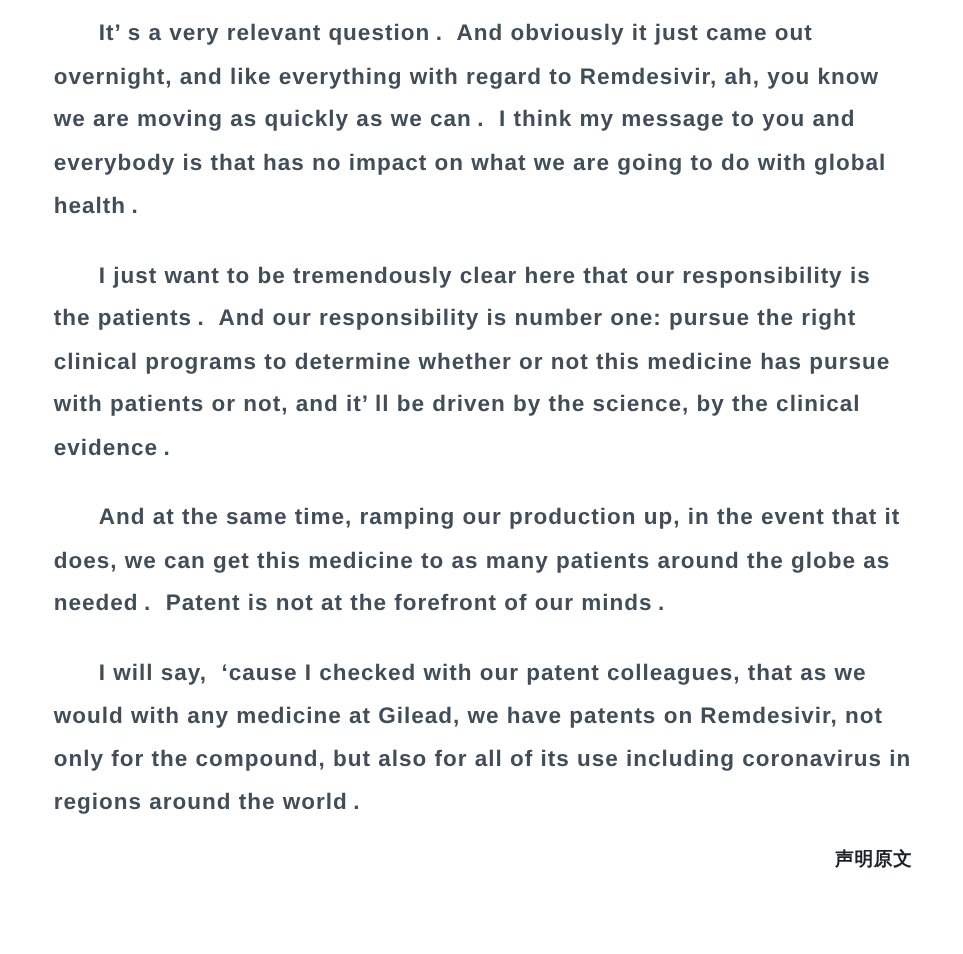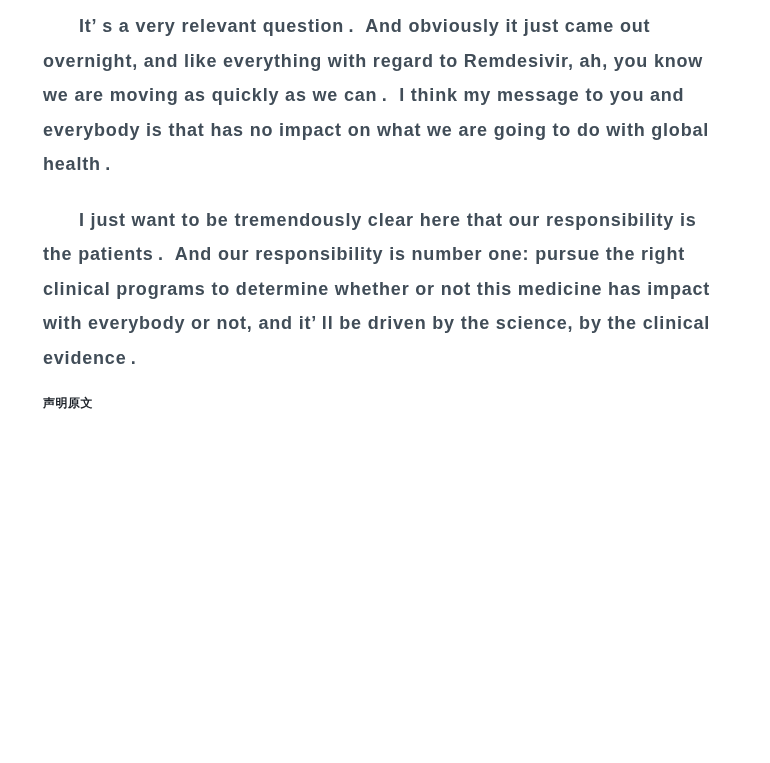--- a/index.html
+++ b/index.html
@@ -27,28 +27,30 @@
     margin: 0 0 21px 0;
     font-size: 18px;
     line-height: 34.5px;
     letter-spacing: 0.8px;
     text-indent: 2em;
     white-space: pre-wrap;
     font-weight: 700;
   }
   .caption {
     margin-top: 0;
-    text-align: left;
-    font-size: 12px;
+    text-align: right;
+    font-size: 15px;
     line-height: 15px;
     font-weight: 700;
     letter-spacing: 0.5px;
     color: var(--caption-color);
   }
 </style>
 </head>
 <body>
 
 <div class="doc">
   <p class="para">It’ s a very relevant question .  And obviously it just came out overnight, and like everything with regard to Remdesivir, ah, you know we are moving as quickly as we can .  I think my message to you and everybody is that has no impact on what we are going to do with global health .</p>
-  <p class="para">I just want to be tremendously clear here that our responsibility is the patients .  And our responsibility is number one: pursue the right clinical programs to determine whether or not this medicine has impact with everybody or not, and it’ ll be driven by the science, by the clinical evidence .</p>
+  <p class="para">I just want to be tremendously clear here that our responsibility is the patients .  And our responsibility is number one: pursue the right clinical programs to determine whether or not this medicine has pursue with patients or not, and it’ ll be driven by the science, by the clinical evidence .</p>
+  <p class="para">And at the same time, ramping our production up, in the event that it does, we can get this medicine to as many patients around the globe as needed .  Patent is not at the forefront of our minds .</p>
+  <p class="para">I will say,  ‘cause I checked with our patent colleagues, that as we would with any medicine at Gilead, we have patents on Remdesivir, not only for the compound, but also for all of its use including coronavirus in regions around the world .</p>
   <div class="caption">声明原文</div>
 </div>
 
 </body></html>

